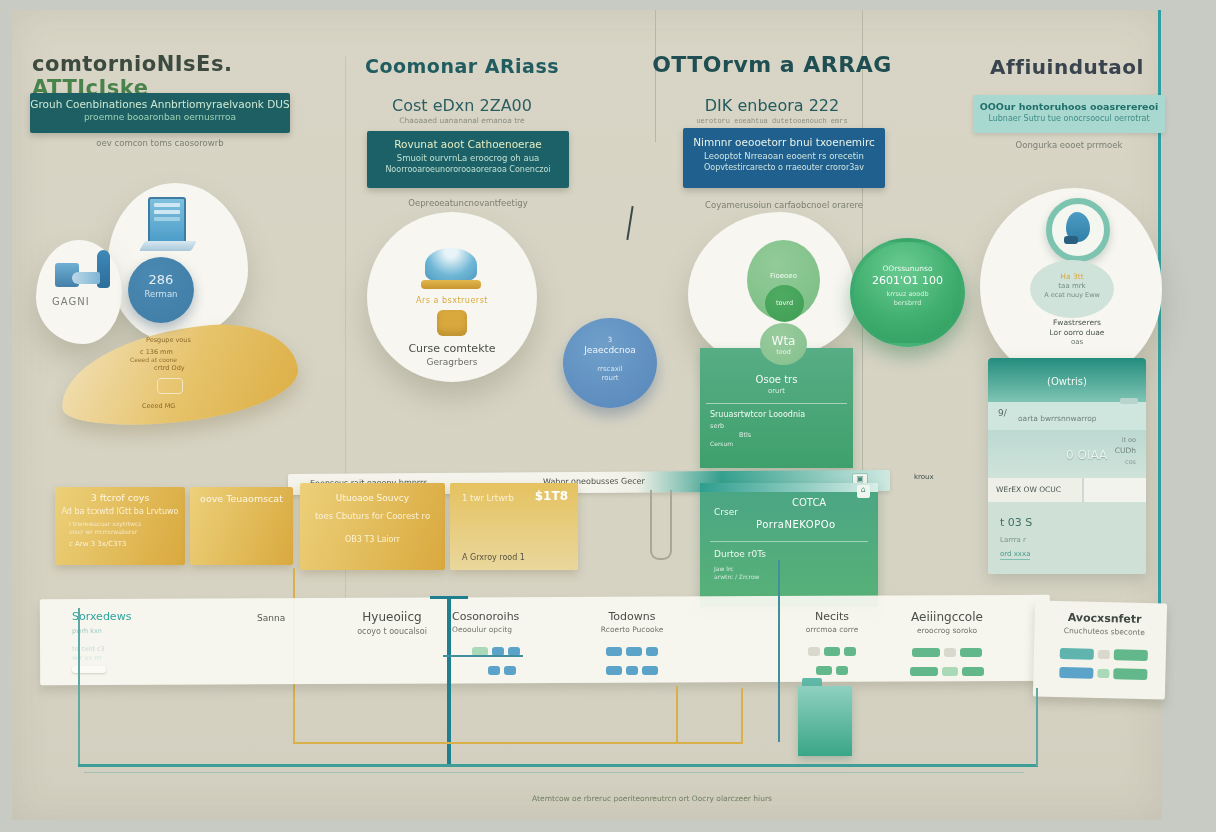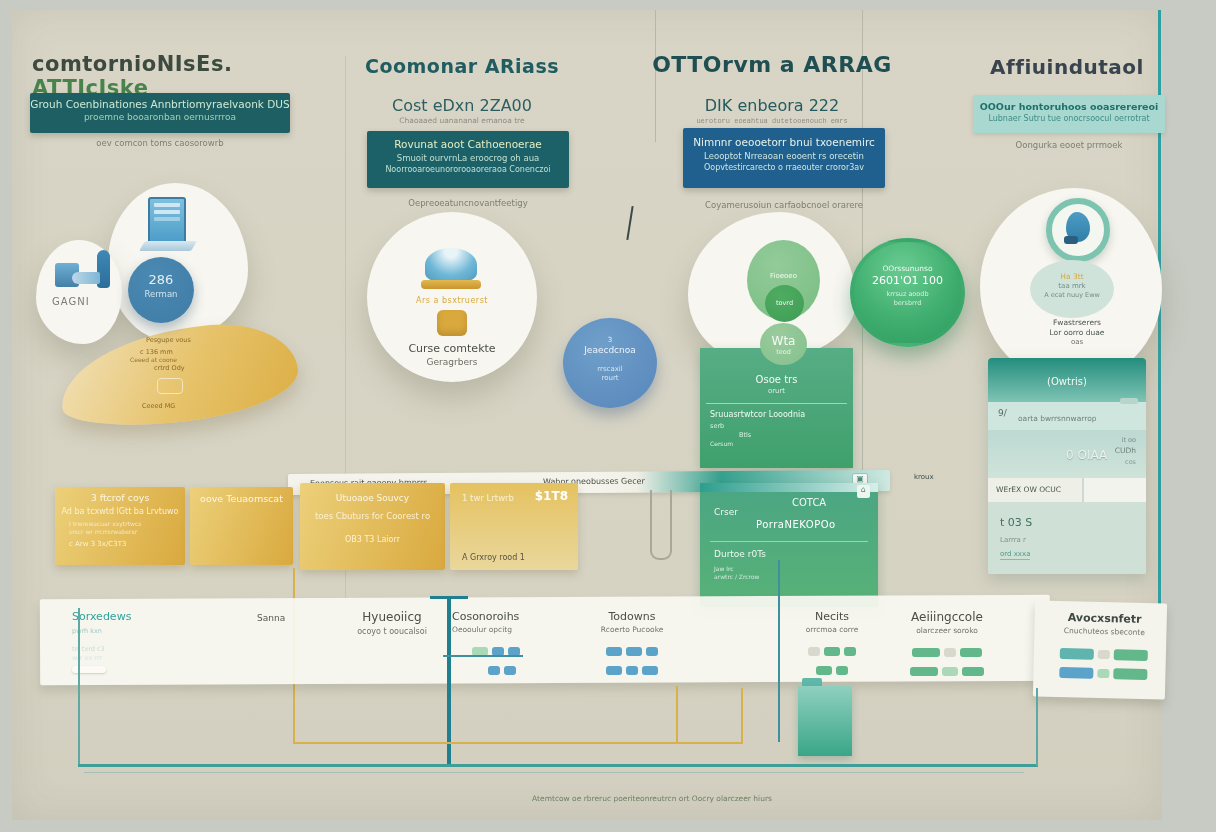--- a/index.html
+++ b/index.html
@@ -281,21 +281,21 @@
 
     <div class="abs c" style="left:775px;top:600px;width:90px;">
       <div style="font-size:11px;color:#4a4f46;">Necits</div>
       <div style="font-size:7.5px;color:#6f746a;margin-top:2px;">orrcmoa corre</div>
       <div style="margin-top:7px;"><span class="pill gy p12"></span><span class="pill g p16"></span><span class="pill g p12"></span></div>
       <div><span class="pill g p16"></span><span class="pill g p12"></span></div>
     </div>
 
     <div class="abs c" style="left:870px;top:600px;width:130px;">
       <div style="font-size:12px;color:#4a4f46;">Aeiiingccole</div>
-      <div style="font-size:7.5px;color:#6f746a;margin-top:2px;">olarczeer soroko</div>
+      <div style="font-size:7.5px;color:#6f746a;margin-top:2px;">eroocrog soroko</div>
       <div style="margin-top:7px;"><span class="pill g p28"></span><span class="pill gy p12"></span><span class="pill g p22"></span></div>
       <div><span class="pill g p28"></span><span class="pill lg p16"></span><span class="pill g p22"></span></div>
     </div>
 
     <div class="abs c" style="left:1030px;top:602px;width:124px;transform:rotate(1.4deg);">
       <div style="font-size:11px;color:#3f4a44;font-weight:bold;">Avocxsnfetr</div>
       <div style="font-size:7.5px;color:#6f746a;margin-top:2px;">Cnuchuteos sbeconte</div>
       <div style="margin-top:8px;"><span class="pill t p34"></span><span class="pill gy p12"></span><span class="pill g p34"></span></div>
       <div><span class="pill b p34"></span><span class="pill lg p12"></span><span class="pill g p34"></span></div>
     </div>

